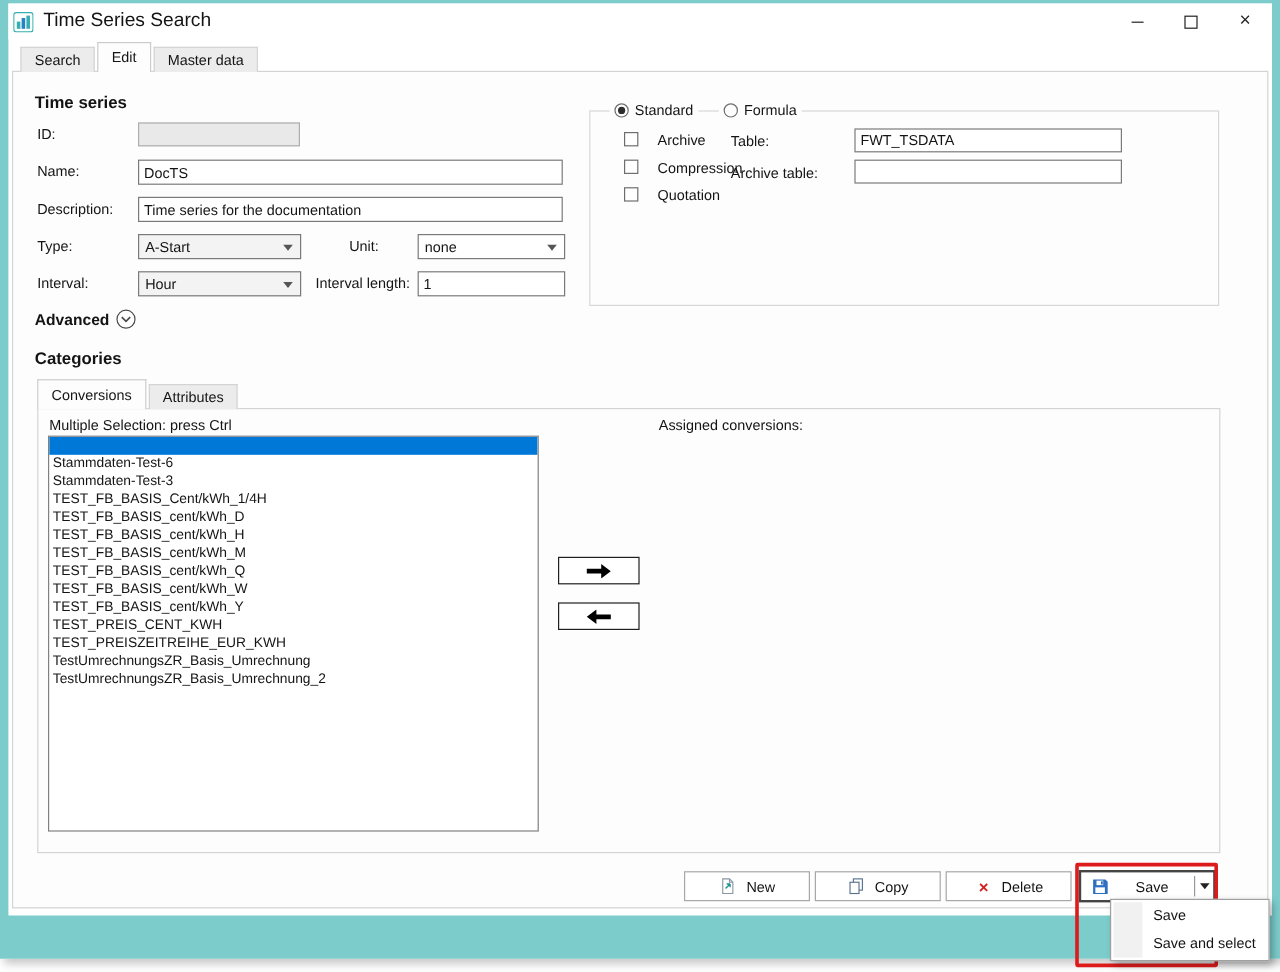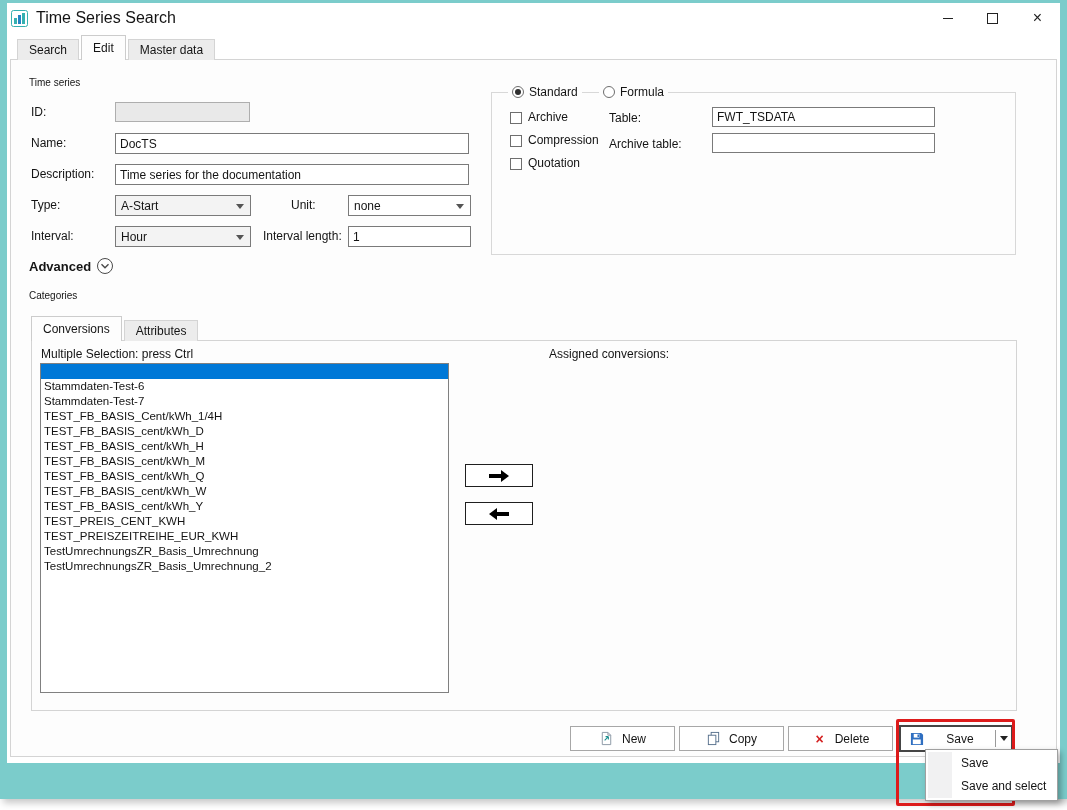--- a/index.html
+++ b/index.html
@@ -22,36 +22,36 @@
   
   .tabs{position:absolute;left:10px;top:32px;display:flex;align-items:flex-end;height:25px;z-index:3;}
   .tab{background:#ececec;border:1px solid #d4d4d4;border-bottom:none;padding:0 11px;height:20px;
        line-height:20px;margin-right:2px;cursor:pointer;}
   .tab.active{background:#fdfdfd;height:24px;line-height:24px;border-color:#cccccc;}
 
   
   .page{position:absolute;left:3px;top:56px;width:1047px;height:698px;background:#fdfdfd;
         border:1px solid #d4d4d4;box-sizing:border-box;z-index:2;}
   .lbl{position:absolute;height:14px;line-height:14px;white-space:nowrap;}
-  .sechead{position:absolute;font-weight:normal;font-size:10px;white-space:nowrap;}
+  .sechead{position:absolute;font-weight:bold;font-size:14px;white-space:nowrap;}
   .txt{position:absolute;box-sizing:border-box;border:1px solid #7a7a7a;background:#fff;
        font-family:"Liberation Sans",sans-serif;font-size:12px;padding:0 4px;color:#141414;}
   .txt:disabled,.txt.disabled{background:#e9e9e9;border-color:#aeaeae;color:#555;}
   .combo{position:absolute;box-sizing:border-box;border:1px solid #7a7a7a;background:#f3f3f3;
          display:flex;align-items:center;padding-left:5px;cursor:pointer;}
   .combo.white{background:#fff;}
   .combo .carr{position:absolute;right:6px;top:50%;margin-top:-2px;width:0;height:0;
          border-left:4px solid transparent;border-right:4px solid transparent;border-top:5px solid #555;}
   .groupbox{position:absolute;border:1px solid #d8d8d8;box-sizing:border-box;background:#fdfdfd;}
 
   .radio{position:absolute;display:flex;align-items:center;gap:5px;background:#fdfdfd;padding:0 4px;
          height:16px;z-index:2;cursor:pointer;}
   .rcirc{width:12px;height:12px;border:1px solid #6e6e6e;border-radius:50%;background:#fff;position:relative;box-sizing:border-box;}
   .rcirc.checked::after{content:"";position:absolute;left:2px;top:2px;width:6px;height:6px;border-radius:50%;background:#2e2e2e;}
-  .check{position:absolute;display:flex;align-items:flex-end;gap:6px;height:14px;cursor:pointer;}
+  .check{position:absolute;display:flex;align-items:flex-start;gap:16px;height:14px;cursor:pointer;margin-left:10px;}
   .cbx{width:12px;height:12px;border:1px solid #6e6e6e;background:#fff;box-sizing:border-box;}
 
   .advtoggle{position:absolute;display:flex;align-items:center;gap:5px;cursor:pointer;}
   .advlabel{font-weight:bold;font-size:13px;}
 
   
   .cattabs{position:absolute;display:flex;align-items:flex-end;height:24px;z-index:3;}
   .cpanel{position:absolute;border:1px solid #d4d4d4;background:#fdfdfd;box-sizing:border-box;}
 
   .listbox{position:absolute;box-sizing:border-box;border:1px solid #808080;background:#fff;overflow:hidden;cursor:default;}
@@ -205,21 +205,21 @@
         <div class="tab">Attributes</div>
       </div>
 
       <div class="cpanel" style="left:20px;top:280px;width:986px;height:371px;">
 
         <div class="lbl" style="left:9px;top:6px;">Multiple Selection: press Ctrl</div>
 
         <div class="listbox" style="left:8px;top:22px;width:409px;height:330px;">
           <div class="li sel"></div>
           <div class="li">Stammdaten-Test-6</div>
-          <div class="li">Stammdaten-Test-7</div>
+          <div class="li">Stammdaten-Test-3</div>
           <div class="li">TEST_FB_BASIS_Cent/kWh_1/4H</div>
           <div class="li">TEST_FB_BASIS_cent/kWh_D</div>
           <div class="li">TEST_FB_BASIS_cent/kWh_H</div>
           <div class="li">TEST_FB_BASIS_cent/kWh_M</div>
           <div class="li">TEST_FB_BASIS_cent/kWh_Q</div>
           <div class="li">TEST_FB_BASIS_cent/kWh_W</div>
           <div class="li">TEST_FB_BASIS_cent/kWh_Y</div>
           <div class="li">TEST_PREIS_CENT_KWH</div>
           <div class="li">TEST_PREISZEITREIHE_EUR_KWH</div>
           <div class="li">TestUmrechnungsZR_Basis_Umrechnung</div>

